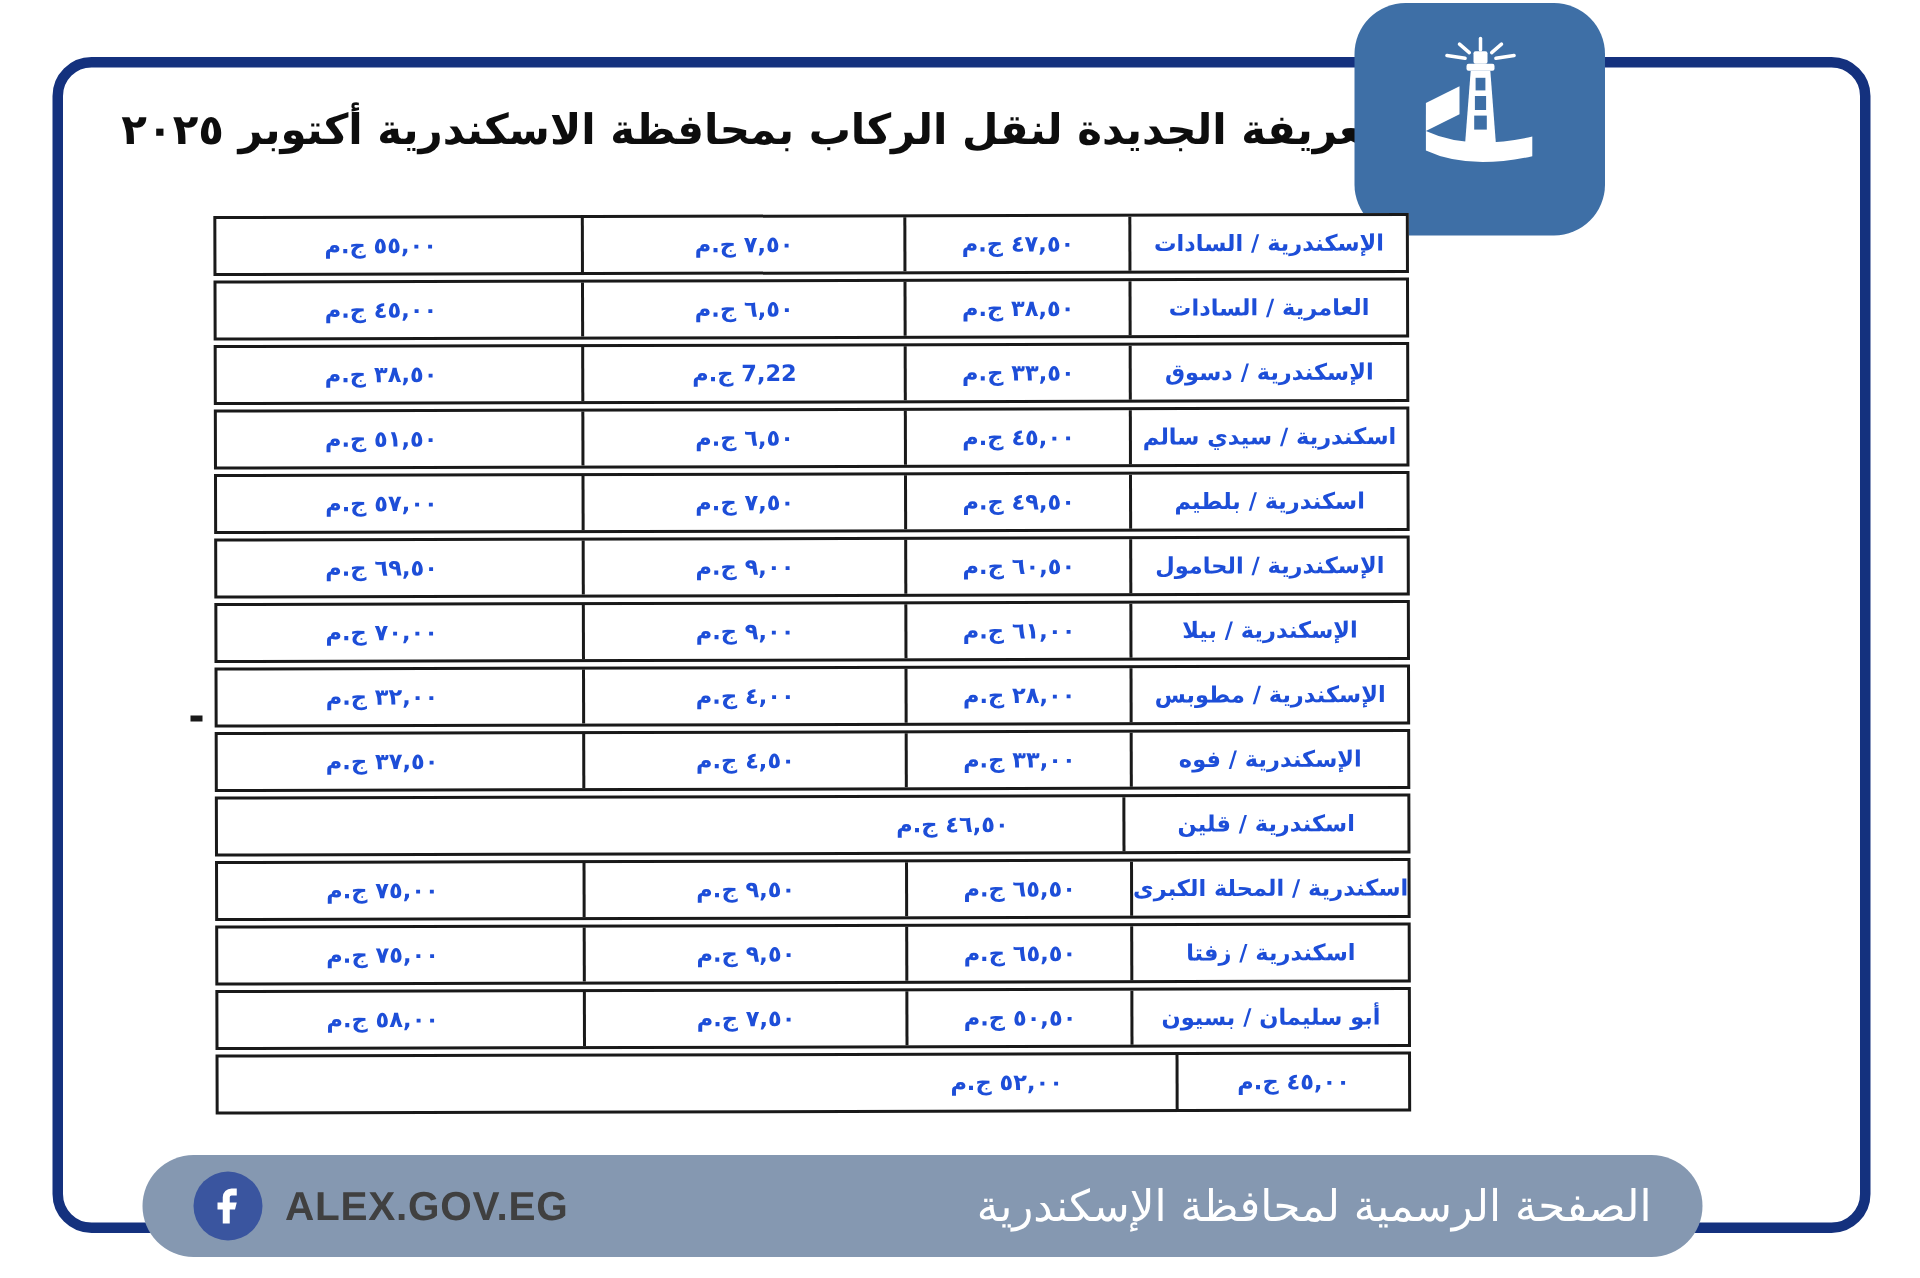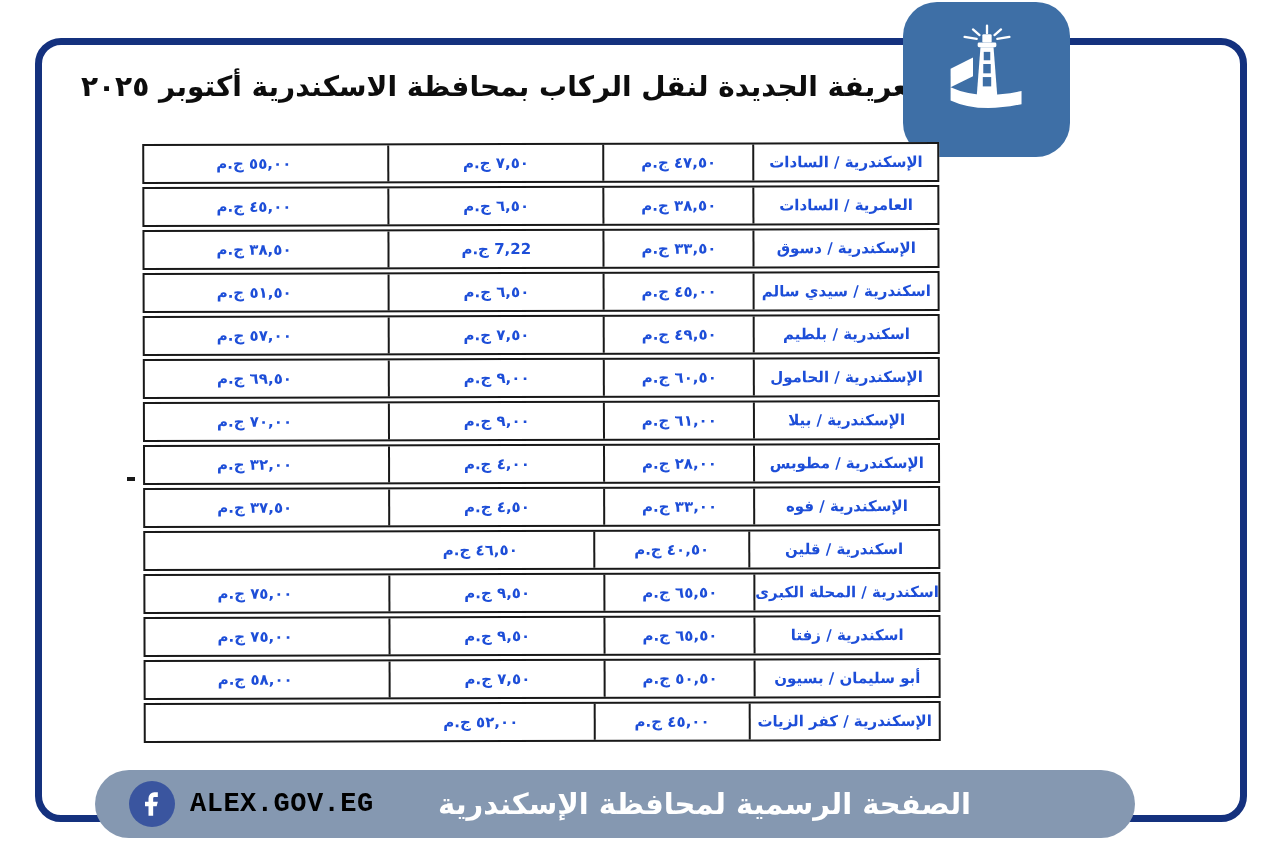--- a/index.html
+++ b/index.html
@@ -74,28 +74,28 @@
     padding:0 34px;
   }
   .fb-circle {
     width:46px; height:46px; border-radius:50%;
     background:#3a559f;
     display:flex; align-items:center; justify-content:center;
     margin-right:15px;
     flex:0 0 auto;
   }
   .site-url {
-    font-family:Liberation Mono, monospace;
-    font-size:27px; font-weight:bold; color:#000000;
+    font-family:Liberation Sans, sans-serif;
+    font-size:27px; font-weight:bold; color:#404040;
     letter-spacing:0.5px;
   }
   .footer-label {
-    margin-left:auto; margin-right:130px;
-    direction:rtl;
-    font-size:29px; font-weight:bold; color:#ffffff;
+    margin-left:auto; 
+    direction:rtl;
+    font-size:29px; font-weight:normal; color:#ffffff;
     white-space:nowrap;
   }
 </style>
 </head>
 <body>
 
 <div class="frame"></div>
 
 <div class="title">التعريفة الجديدة لنقل الركاب بمحافظة الاسكندرية أكتوبر ٢٠٢٥</div>
 
@@ -184,21 +184,20 @@
 
   <div class="fare-row">
     <div class="cell-route">الإسكندرية / فوه</div>
     <div class="cell-fare1">٣٣,٠٠ ج.م</div>
     <div class="cell-fare2">٤,٥٠ ج.م</div>
     <div class="cell-fare3">٣٧,٥٠ ج.م</div>
   </div>
 
   <div class="fare-row">
     <div class="cell-route">اسكندرية / قلين</div>
-    <div class="cell-fare1">٤٠,٥٠ ج.م</div>
     <div class="cell-fare3">٤٦,٥٠ ج.م</div>
   </div>
 
   <div class="fare-row">
     <div class="cell-route">اسكندرية / المحلة الكبرى</div>
     <div class="cell-fare1">٦٥,٥٠ ج.م</div>
     <div class="cell-fare2">٩,٥٠ ج.م</div>
     <div class="cell-fare3">٧٥,٠٠ ج.م</div>
   </div>
 
@@ -210,21 +209,20 @@
   </div>
 
   <div class="fare-row">
     <div class="cell-route">أبو سليمان / بسيون</div>
     <div class="cell-fare1">٥٠,٥٠ ج.م</div>
     <div class="cell-fare2">٧,٥٠ ج.م</div>
     <div class="cell-fare3">٥٨,٠٠ ج.م</div>
   </div>
 
   <div class="fare-row">
-    <div class="cell-route">الإسكندرية / كفر الزيات</div>
     <div class="cell-fare1">٤٥,٠٠ ج.م</div>
     <div class="cell-fare3">٥٢,٠٠ ج.م</div>
   </div>
 </div>
 <div class="scan-artifact"></div>
 
 <div class="footer-bar">
   <div class="fb-circle">
     <svg viewBox="0 0 24 24" width="28" height="28" fill="#ffffff">
       <path d="M17 2h-3a5 5 0 0 0-5 5v3H6v4h3v8h4v-8h3l1-4h-4V7a1 1 0 0 1 1-1h3z"></path>

